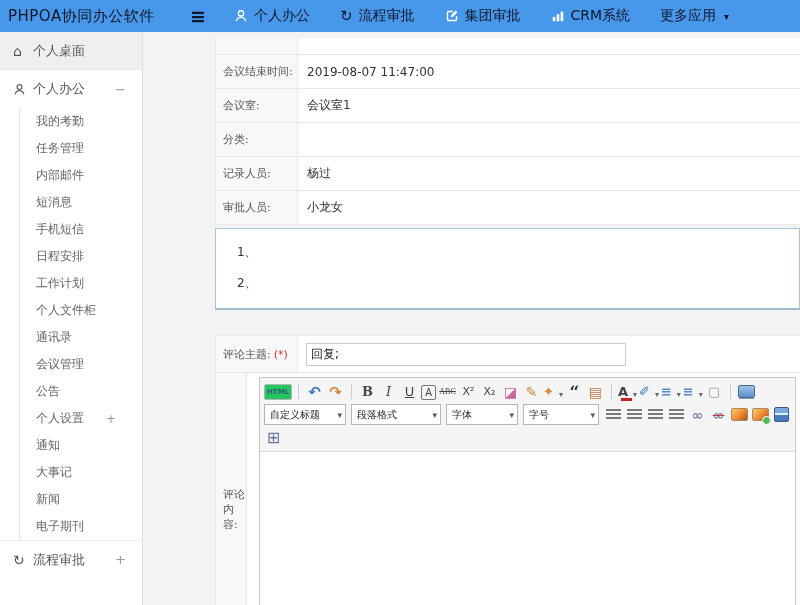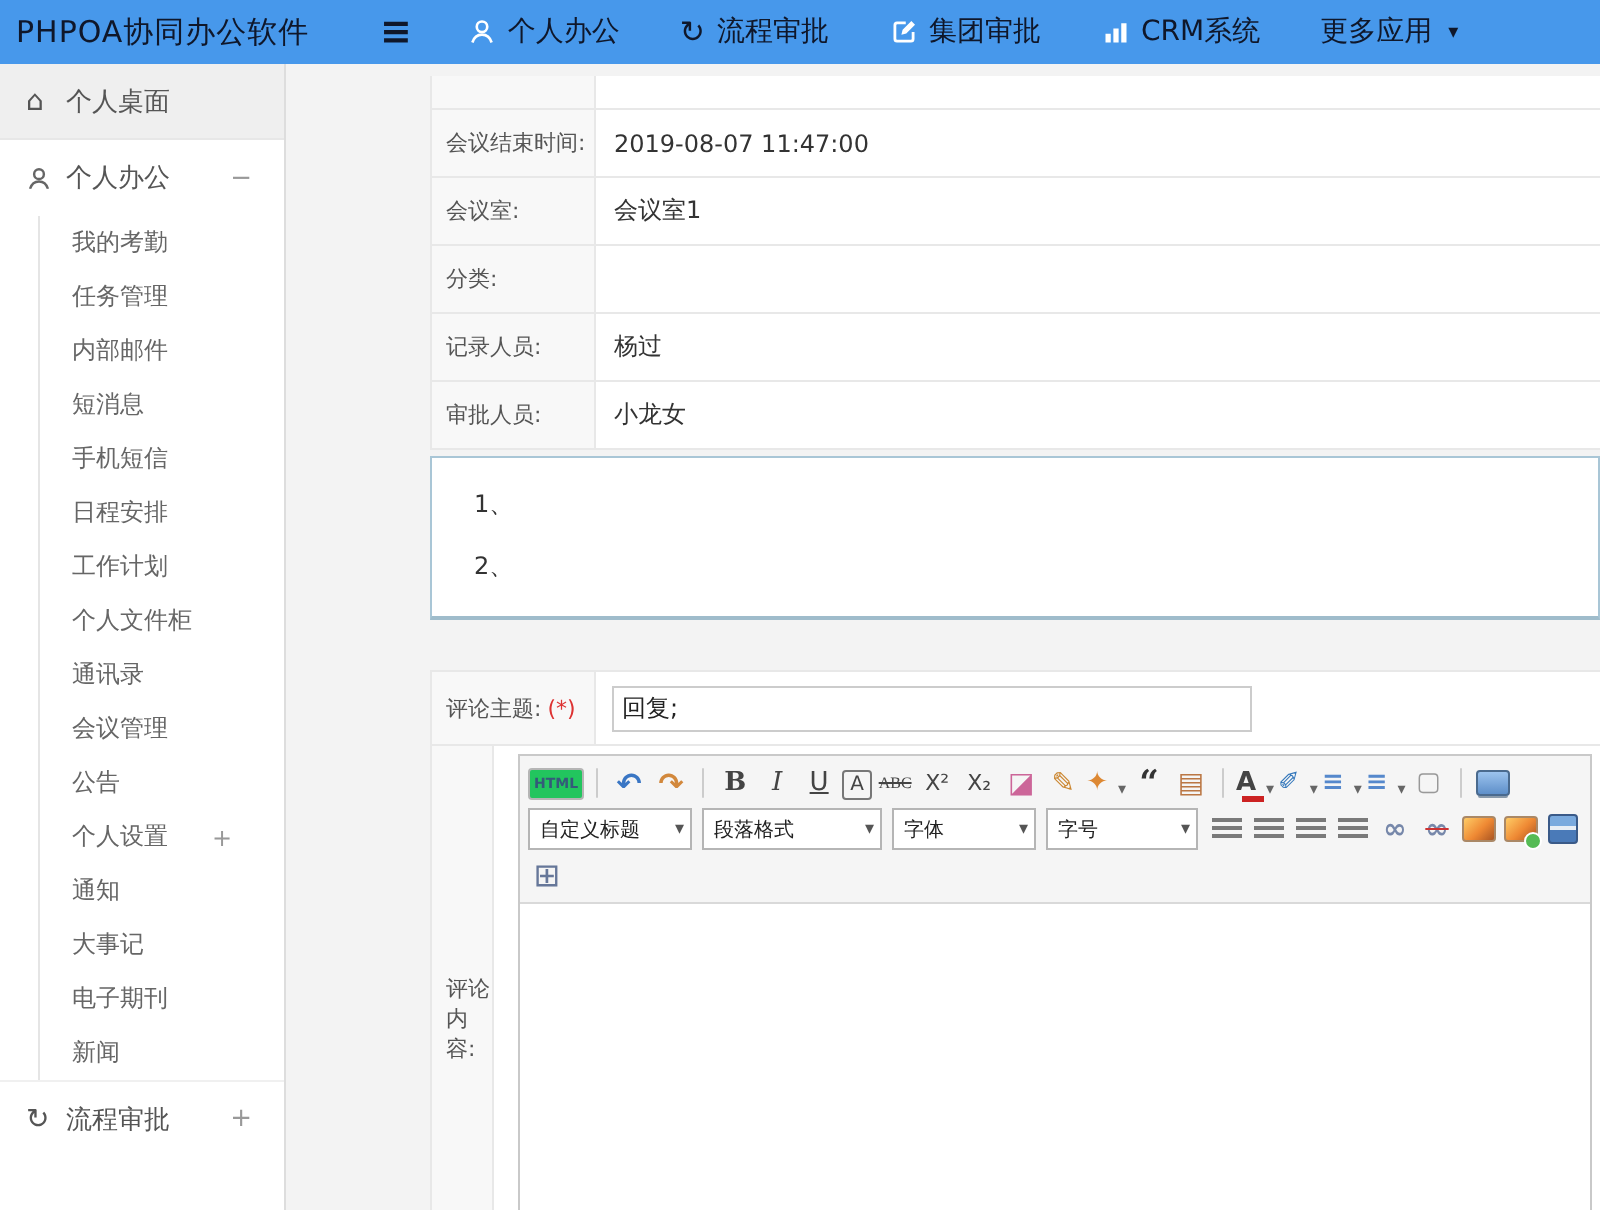--- a/index.html
+++ b/index.html
@@ -243,26 +243,26 @@
         <span>通知</span>
         <span class="s-expand"></span>
       </div>
 
       <div class="sub-item">
         <span>大事记</span>
         <span class="s-expand"></span>
       </div>
 
       <div class="sub-item">
+        <span>新闻</span>
+        <span class="s-expand"></span>
+      </div>
+
+      <div class="sub-item">
         <span>电子期刊</span>
-        <span class="s-expand"></span>
-      </div>
-
-      <div class="sub-item">
-        <span>新闻</span>
         <span class="s-expand"></span>
       </div>
     </div>
 
   <div class="side-row side-workflow">
     <span class="s-ico">↻</span>
     <span>流程审批</span>
     <span class="s-expand">+</span>
   </div>
 </div>

